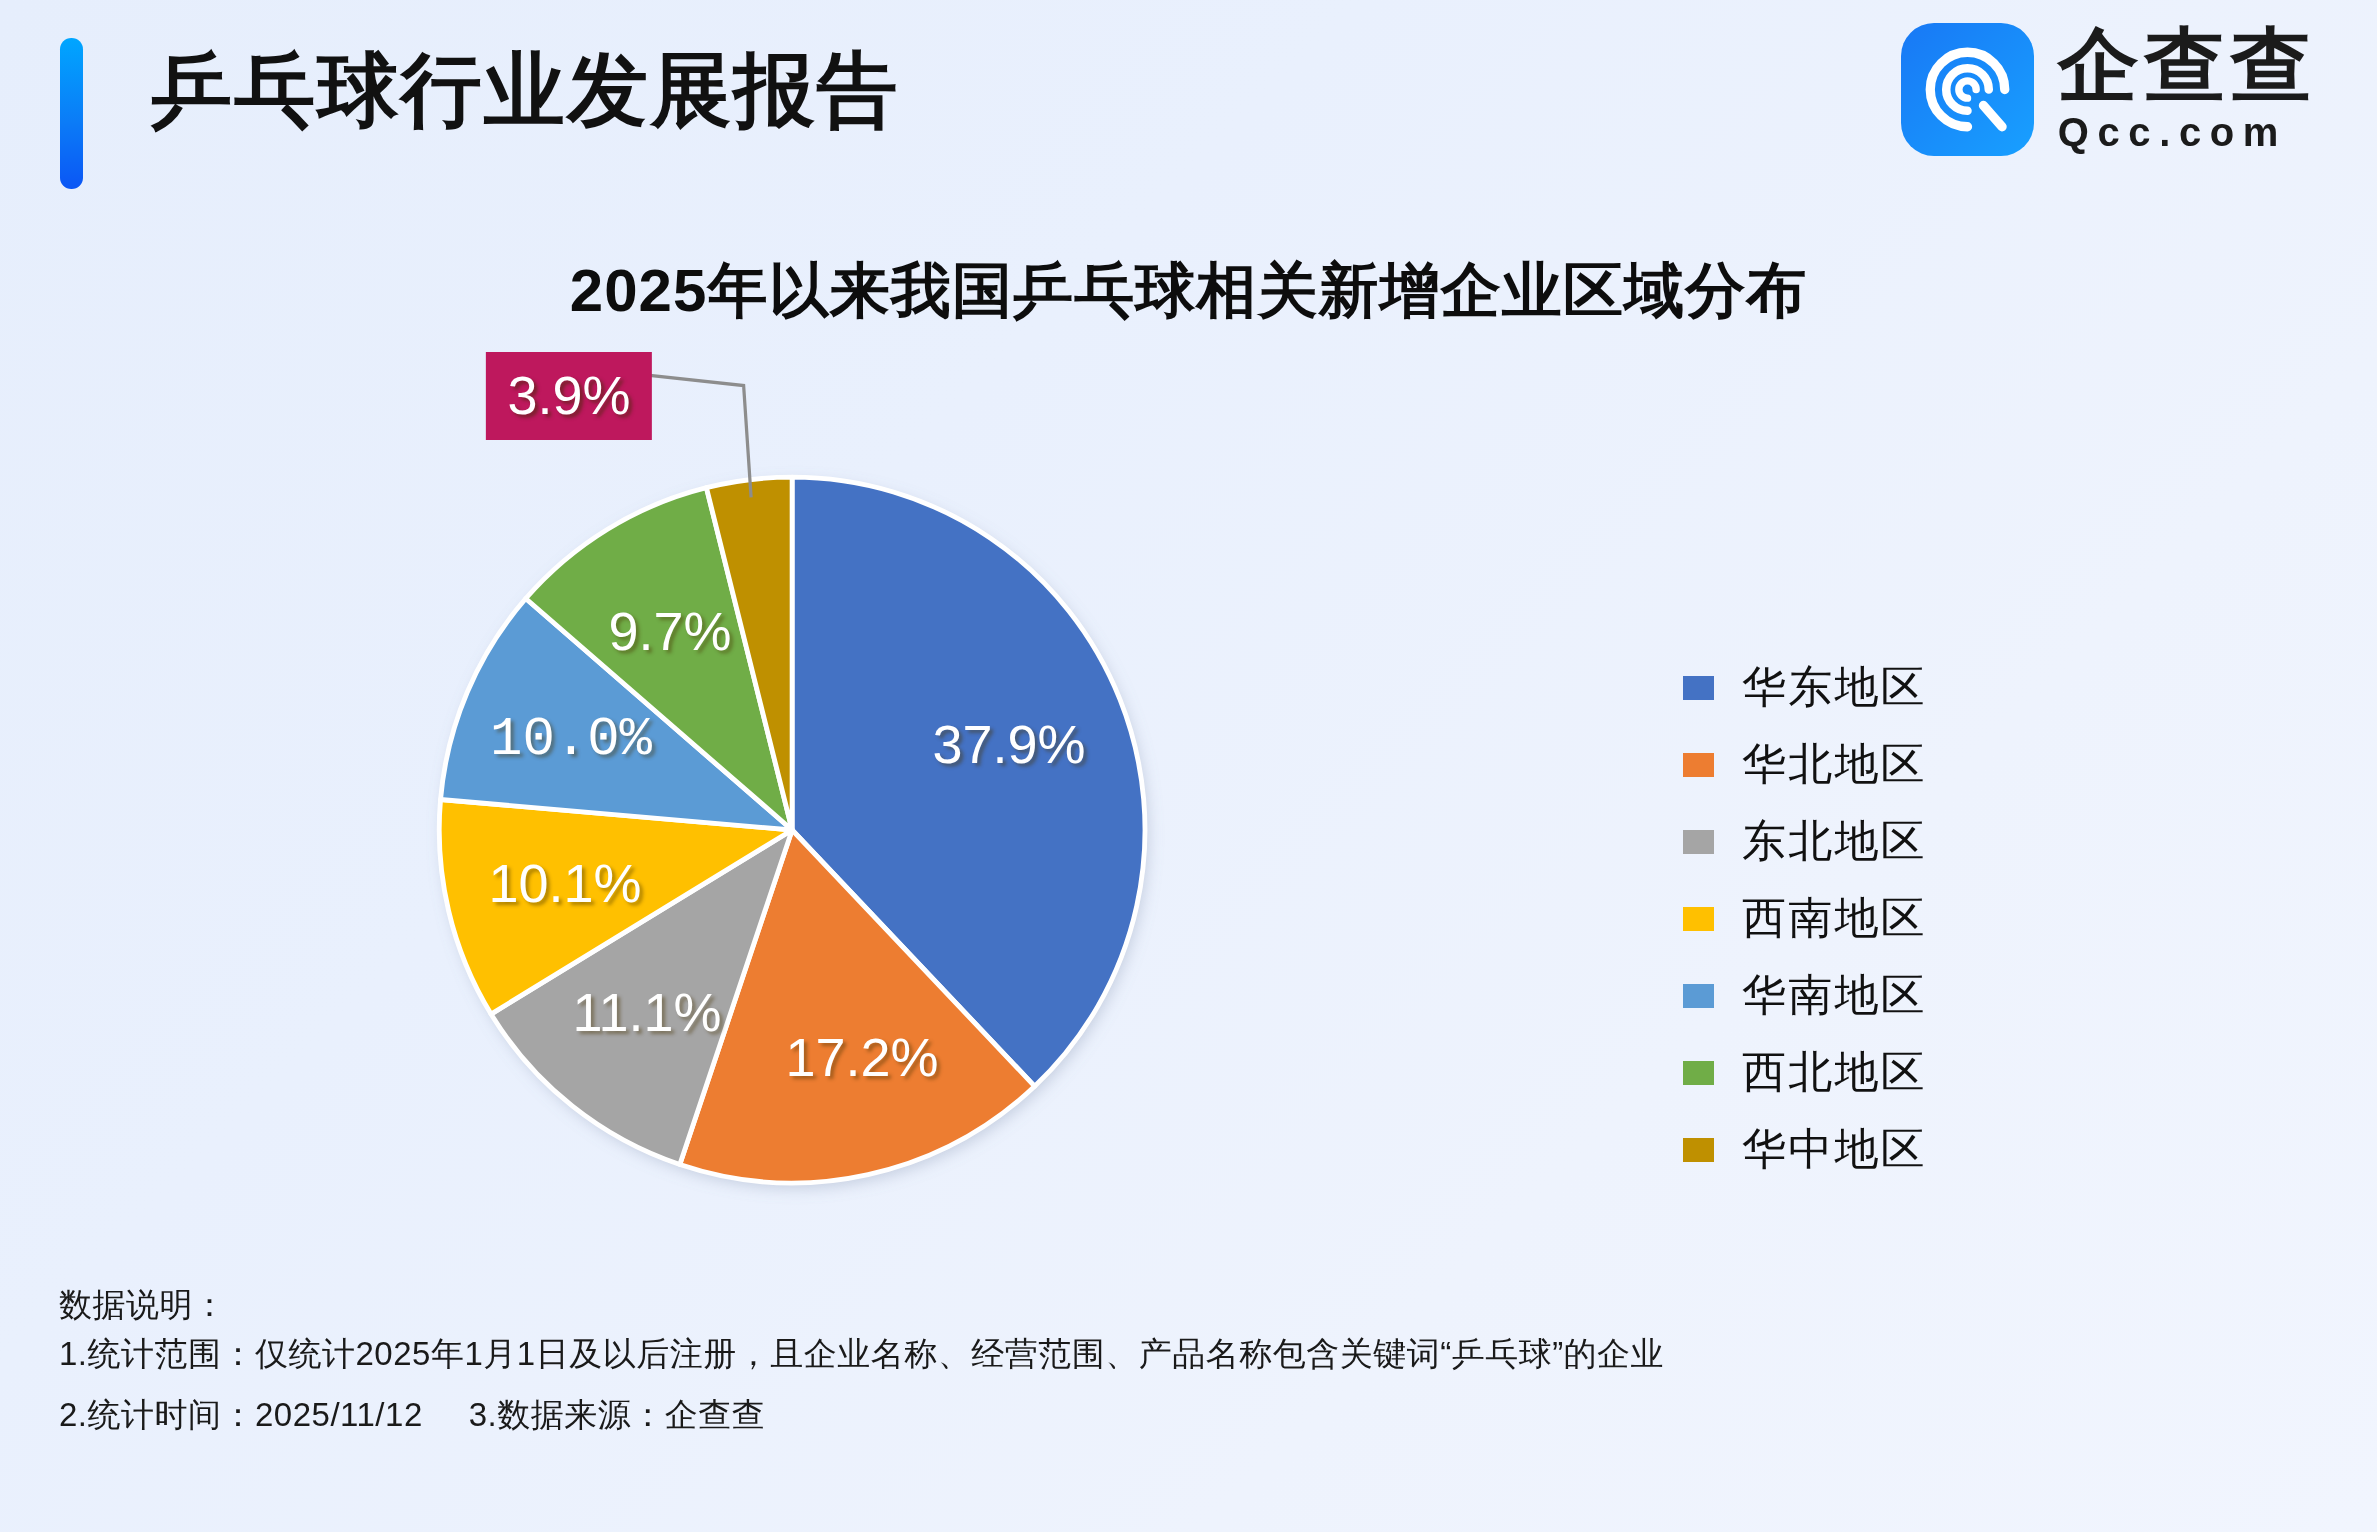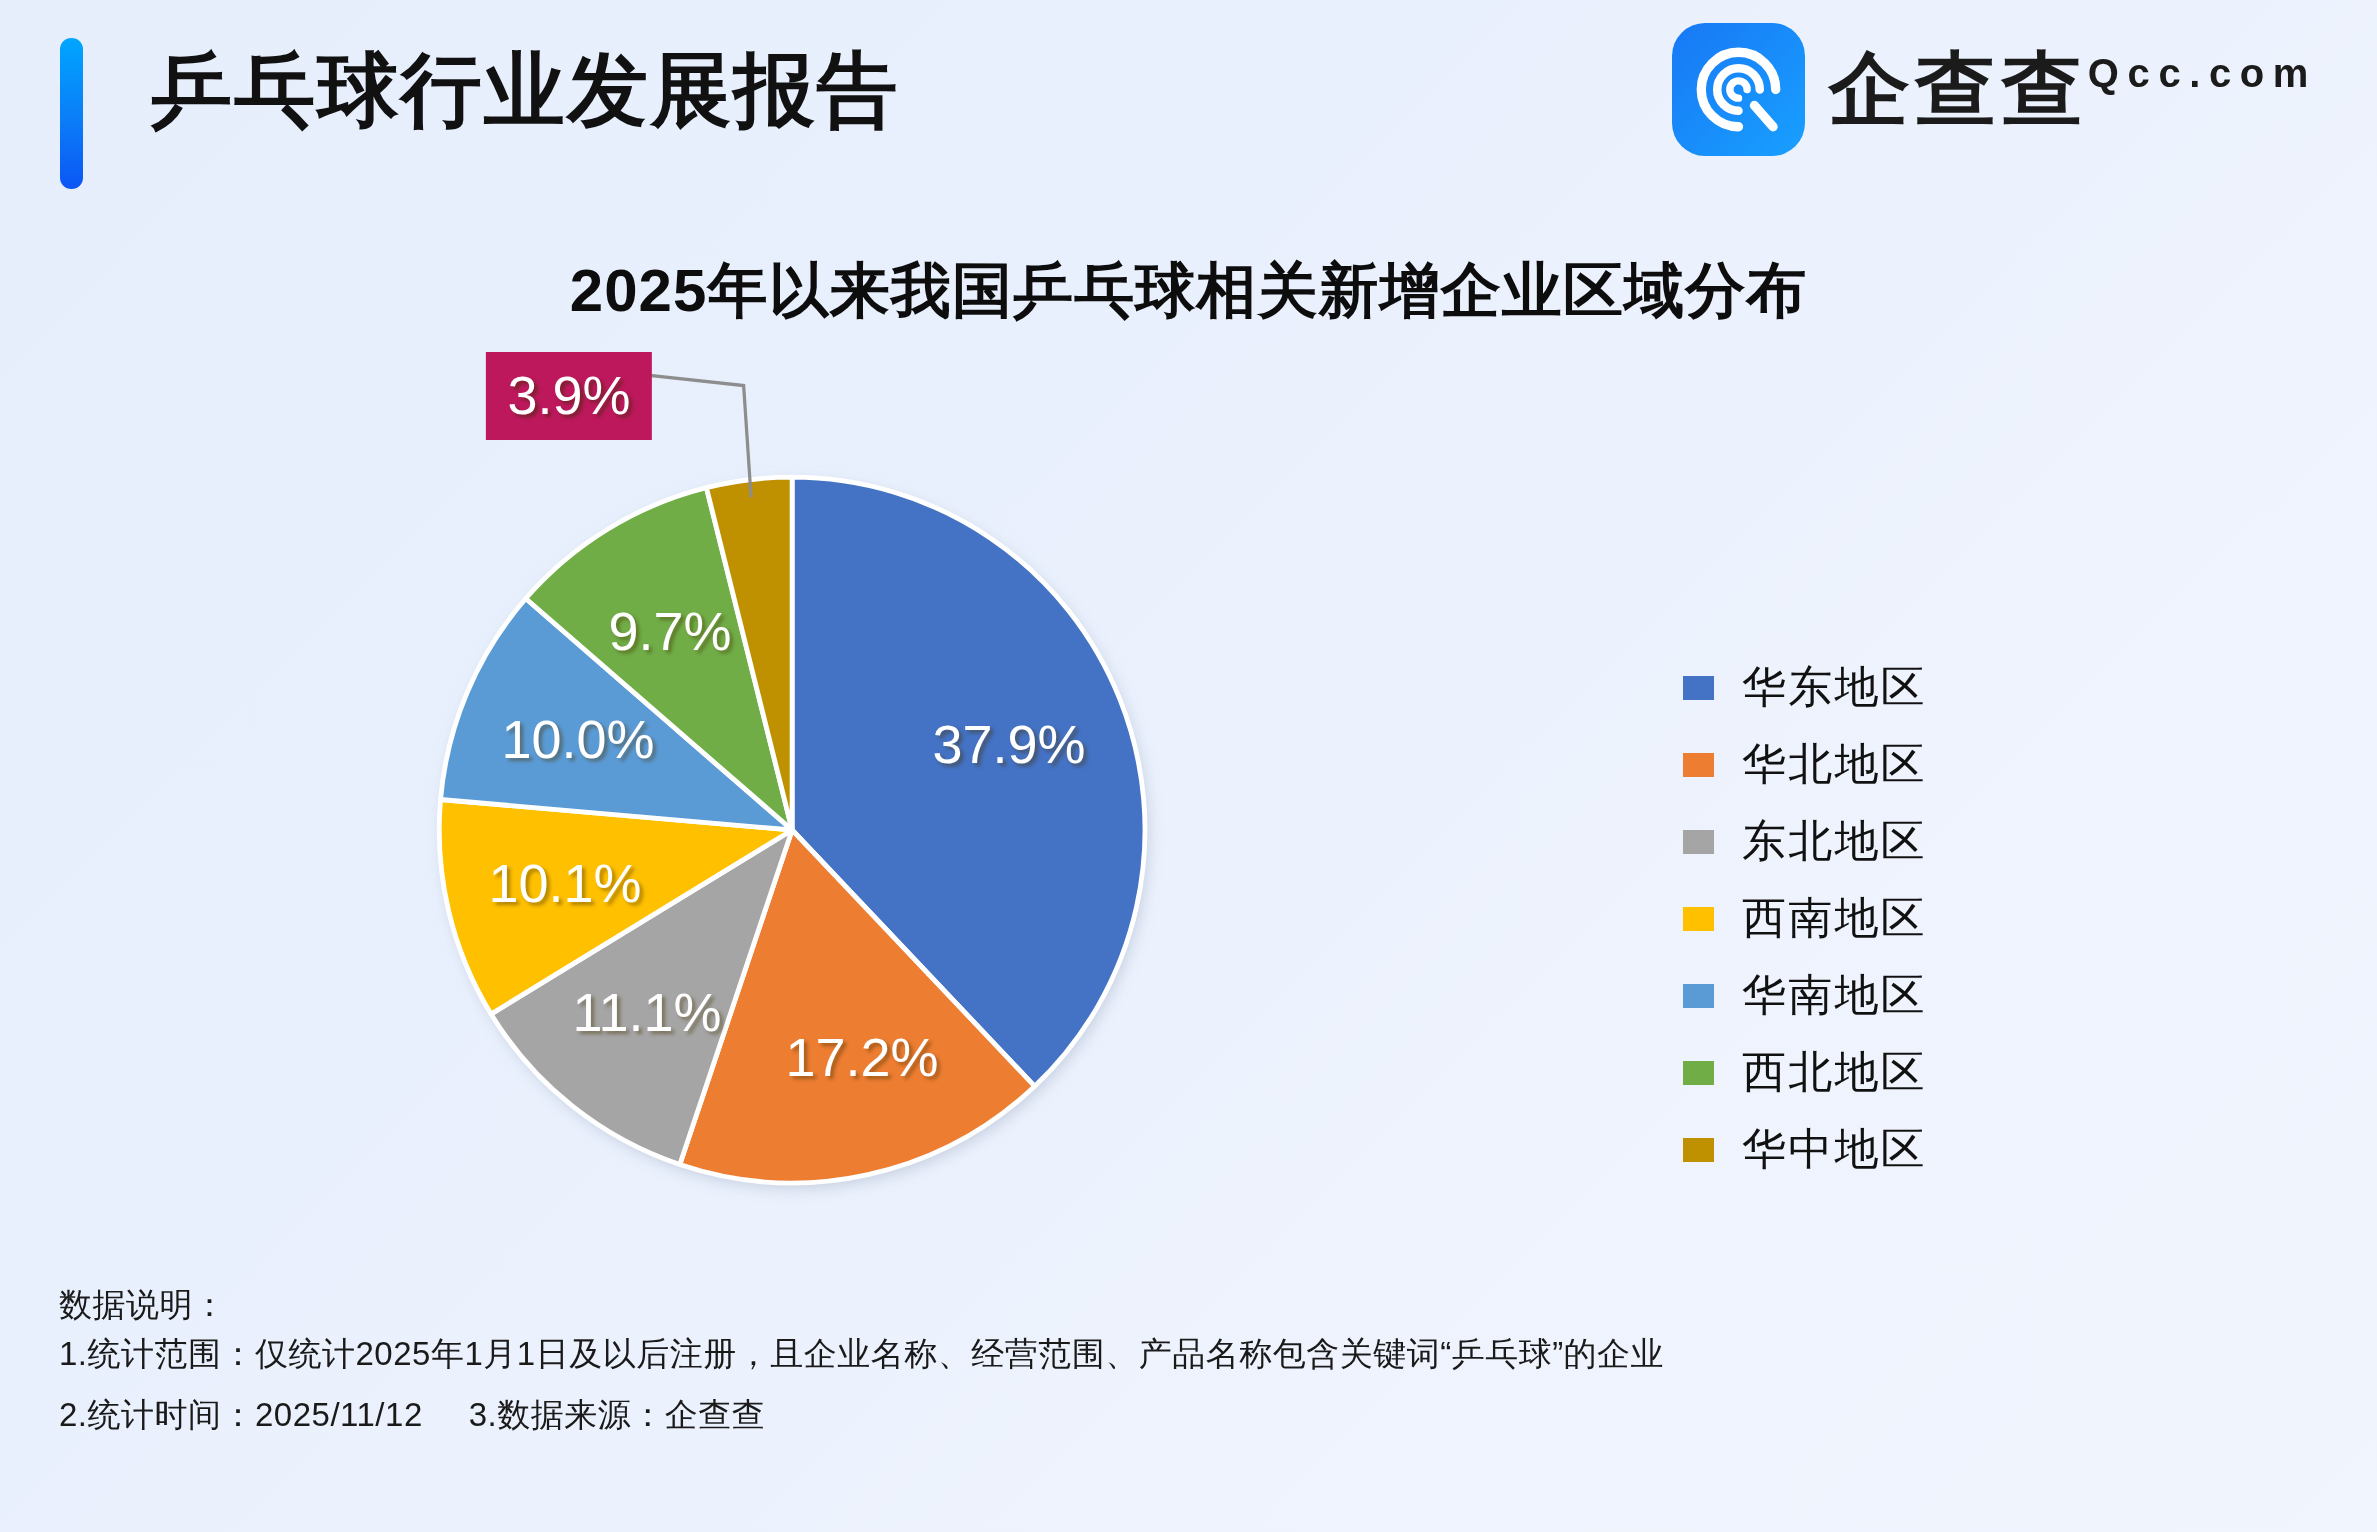--- a/index.html
+++ b/index.html
@@ -24,21 +24,21 @@
   }
 
   
   .logo{position:absolute;right:60px;top:22.6px;display:flex;align-items:center;gap:24px;}
   .logo-mark{
     width:133px;height:133px;border-radius:33px;
     background:linear-gradient(135deg,#1878f5 0%,#18a0ff 100%);
     position:relative;flex:0 0 auto;
   }
   .logo-mark svg{position:absolute;left:0;top:0;}
-  .logo-txt{display:flex;flex-direction:row;justify-content:center;}
+  .logo-txt{display:flex;flex-direction:column;justify-content:center;}
   .logo-cn{font-size:81px;font-weight:bold;color:#1b1b1b;letter-spacing:5.4px;line-height:1.02;white-space:nowrap;}
   .logo-en{font-size:40px;font-weight:bold;color:#1b1b1b;letter-spacing:8.6px;line-height:1.1;margin-top:3.2px;white-space:nowrap;}
 
   
   .chart-title{
     position:absolute;left:0;right:0;top:251px;text-align:center;
     font-size:60px;font-weight:bold;color:#0d0d0d;letter-spacing:1.1px;
   }
 
   
@@ -114,21 +114,21 @@
         <path d="M 880 900 L 227.44779349244686 843.4259972944843 A 655 655 0 0 1 385.5976634476762 470.3590689754958 Z" fill="#5B9BD5" stroke="#ffffff" stroke-width="9" stroke-linejoin="round"></path>
         <path d="M 880 900 L 385.5976634476762 470.3590689754958 A 655 655 0 0 1 720.9416435770254 264.606075531075 Z" fill="#70AD47" stroke="#ffffff" stroke-width="9" stroke-linejoin="round"></path>
         <path d="M 880 900 L 720.9416435770254 264.606075531075 A 655 655 0 0 1 879.9999999999999 245 Z" fill="#BF9000" stroke="#ffffff" stroke-width="9" stroke-linejoin="round"></path>
         <polyline points="560 50 790 75 803.8754754555049 282.4239971769672" fill="none" stroke="#8d8d8d" stroke-width="6"></polyline>
       </svg>
     <div id="pie-labels">
         <div class="slice-label" style="left: 594px; top: 313px;">37.9%</div>
         <div class="slice-label" style="left: 427px; top: 626px; margin-left: 20px;">17.2%</div>
         <div class="slice-label" style="left: 232px; top: 581px;">11.1%</div>
         <div class="slice-label" style="left: 150px; top: 452px;">10.1%</div>
-        <div class="slice-label" style="left: 163px; top: 308px;">10.0%</div>
+        <div class="slice-label" style="left: 156px; top: 308px; font-family: Liberation Mono, monospace;">10.0%</div>
         <div class="slice-label" style="left: 255px; top: 200px;">9.7%</div>
         <div class="callout-box" style="left: 154px; top: -35px; background: #be185d;">3.9%</div>
       </div>
   </div>
 
   <div id="legend">
       <div class="lg-item">
         <span class="lg-sw" style="background: rgb(68, 114, 196);"></span>
         <span class="lg-lb">华东地区</span>
       </div>

